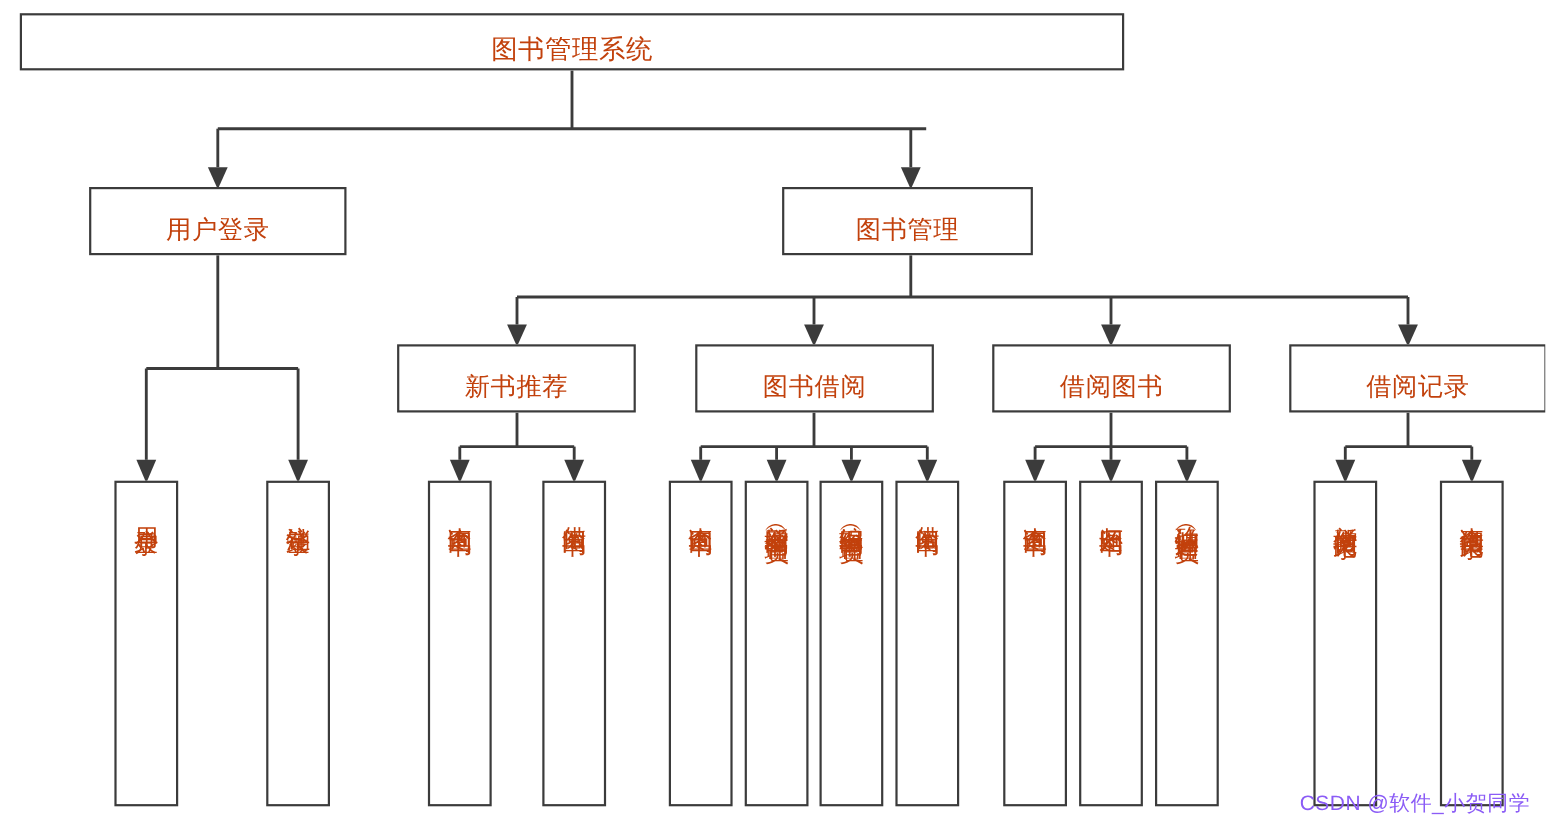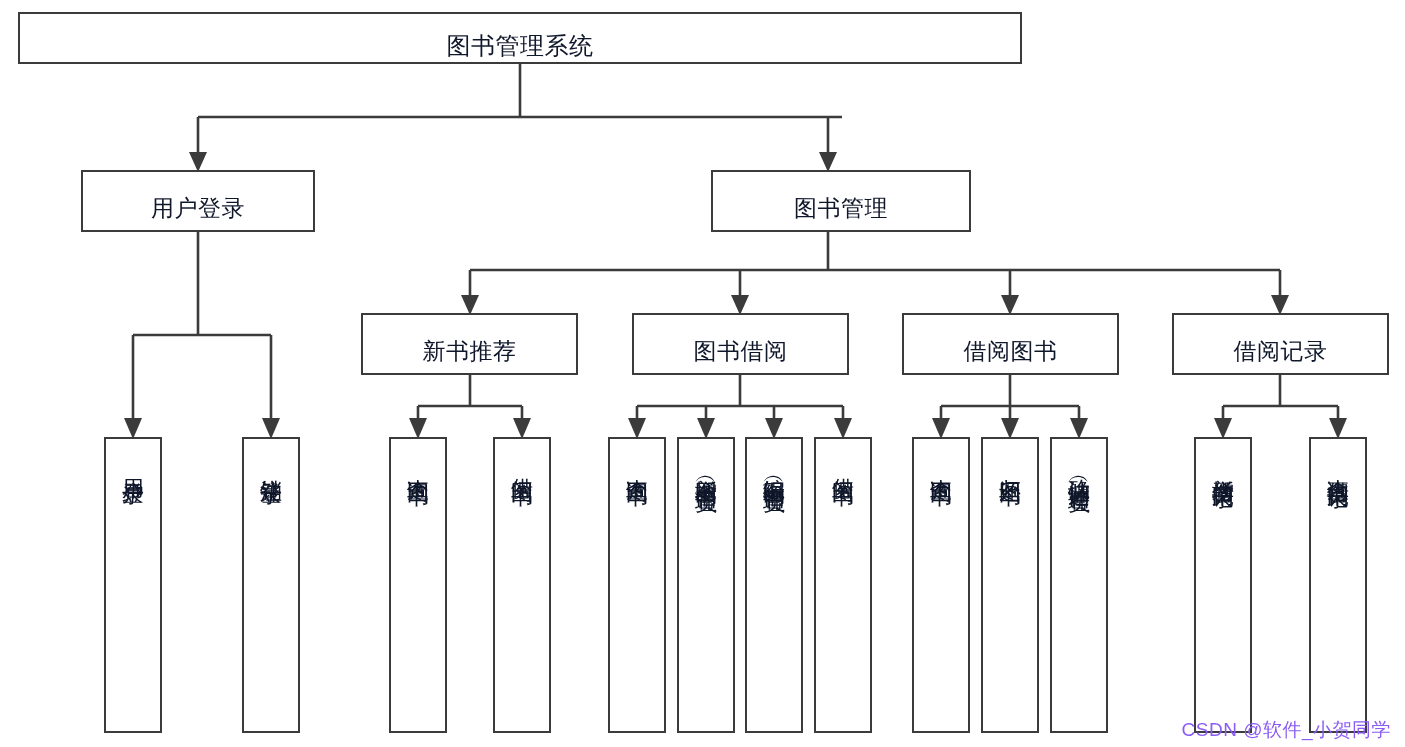--- a/index.html
+++ b/index.html
@@ -35,21 +35,21 @@
     display: flex;
     align-items: center;
     justify-content: center;
     text-align: center;
     z-index: 3;
   }
   .node-label {
     font-size: 23px;
     line-height: 1.18;
     letter-spacing: 0.5px;
-    color: #0f172a;
+    color: #c2410c;
     white-space: nowrap;
     font-weight: 400;
     margin-top: 16px;
   }
   
   .node.root { }
   .node.root .node-label { font-size: 24px; }
   
   .node.branch .node-label { font-size: 23px; }
   
@@ -164,34 +164,34 @@
     </g>
   </svg>
 
   <div class="node root" style="left:18px; top:12px; width:1004px; height:52px;">
     <span class="node-label">图书管理系统</span>
   </div>
 
   <div class="node branch" style="left:81px; top:170px; width:234px; height:62px;">
     <span class="node-label">用户登录</span>
   </div>
-  <div class="node branch" style="left:711px; top:170px; width:260px; height:62px;">
+  <div class="node branch" style="left:711px; top:170px; width:228px; height:62px;">
     <span class="node-label">图书管理</span>
   </div>
 
   <div class="node branch" style="left:361px; top:313px; width:217px; height:62px;">
     <span class="node-label">新书推荐</span>
   </div>
   <div class="node branch" style="left:632px; top:313px; width:217px; height:62px;">
     <span class="node-label">图书借阅</span>
   </div>
   <div class="node branch" style="left:902px; top:313px; width:217px; height:62px;">
     <span class="node-label">借阅图书</span>
   </div>
-  <div class="node branch" style="left:1172px; top:313px; width:217px; height:62px;">
+  <div class="node branch" style="left:1172px; top:313px; width:234px; height:62px;">
     <span class="node-label">借阅记录</span>
   </div>
 
   <div class="node leaf" style="left:104px; top:437px; width:58px; height:296px;">
     <span class="node-label">用户登录</span>
   </div>
   <div class="node leaf" style="left:242px; top:437px; width:58px; height:296px;">
     <span class="node-label">注销登录</span>
   </div>
 

